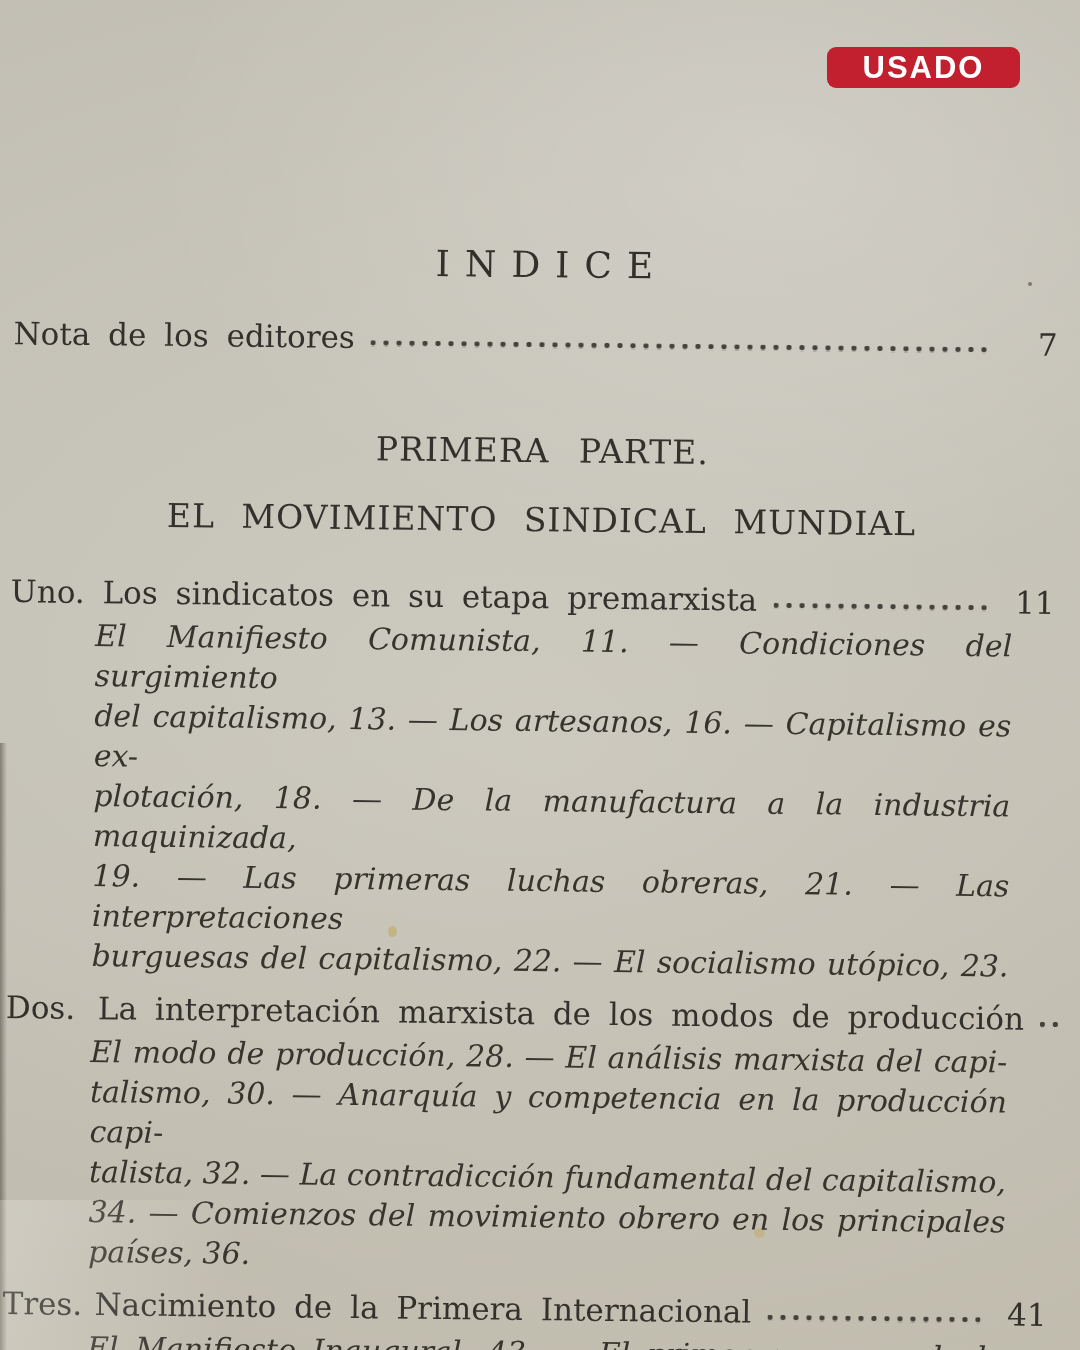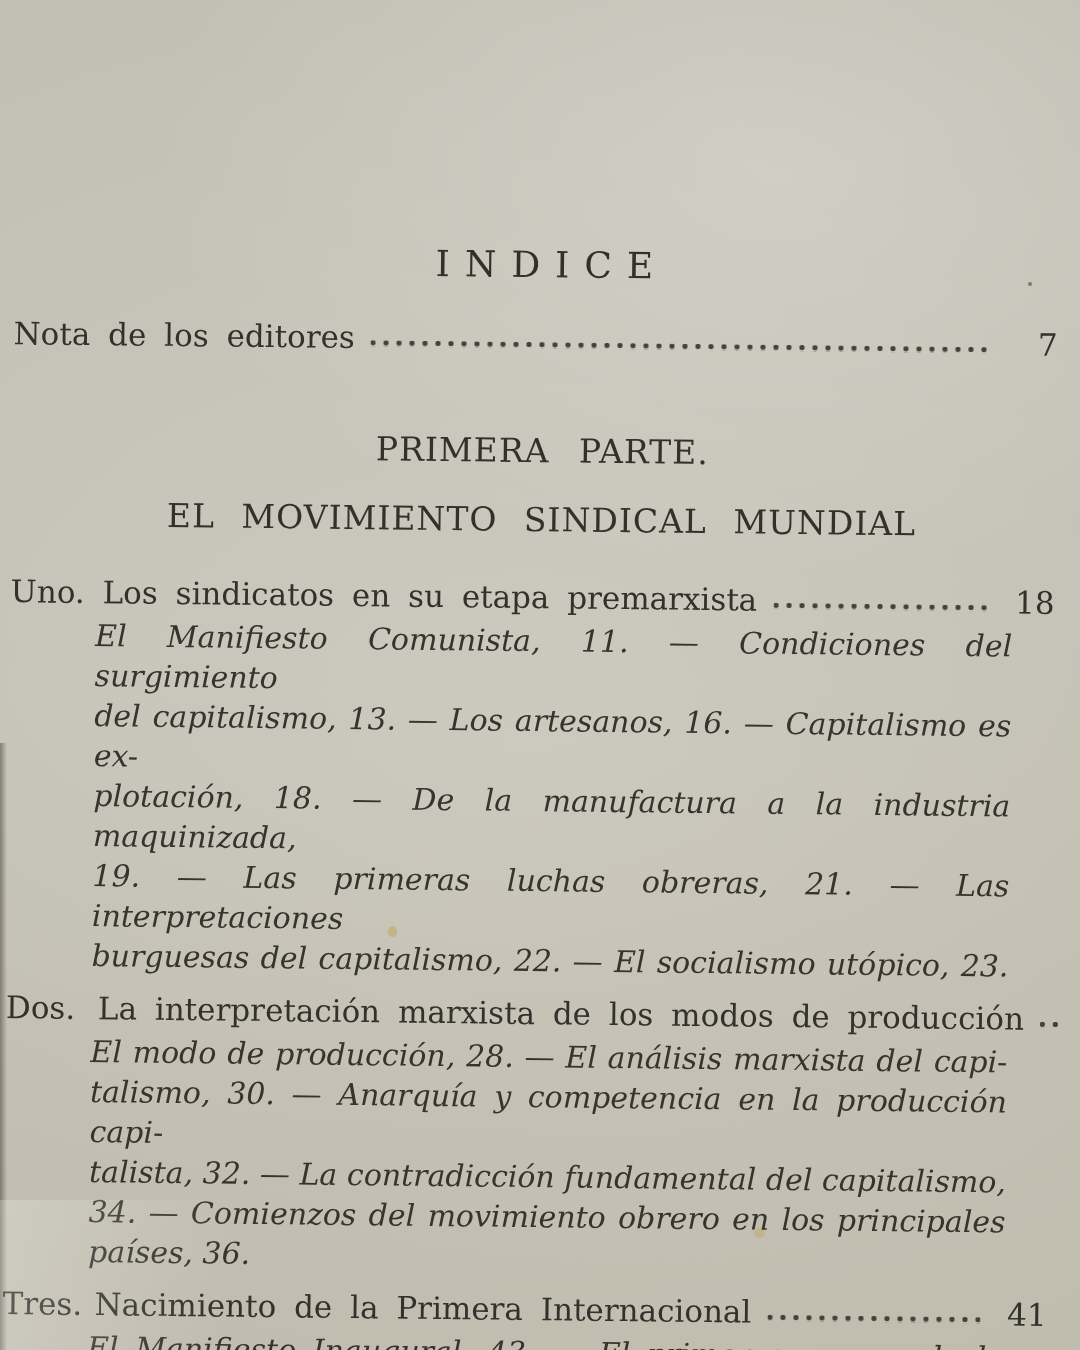--- a/index.html
+++ b/index.html
@@ -103,20 +103,21 @@
     color: #36342d;
   }
   .detail-line { text-align: justify; text-align-last: justify; }
   .detail-line.last { text-align: left; text-align-last: left; }
 </style>
 </head>
 <body>
 
 <div class="photo">
 
+  <div class="used-badge" style="background: rgb(195, 32, 47); color: rgb(255, 255, 255);">USADO</div>
 
   <span class="speck speck-yellow"></span>
   <span class="speck speck-yellow2"></span>
   <span class="speck speck-dark"></span>
 
   <div class="page-content">
 
     <h1 class="page-title">INDICE</h1>
 
     <div class="toc-row front-row">
@@ -127,21 +128,21 @@
 
     <h2 class="part-heading">PRIMERA PARTE.</h2>
 
     <h3 class="part-subheading">EL MOVIMIENTO SINDICAL MUNDIAL</h3>
 
     <div class="toc-entry">
       <div class="toc-row entry-row-uno">
         <span class="entry-label">Uno.</span>
         <span class="row-title">Los sindicatos en su etapa premarxista</span>
         <span class="leader"></span>
-        <span class="page-num">18</span>
+        <span class="page-num">11</span>
       </div>
       <div class="entry-detail">
         <div class="detail-line">El Manifiesto Comunista, 11. — Condiciones del surgimiento</div>
         <div class="detail-line">del capitalismo, 13. — Los artesanos, 16. — Capitalismo es ex-</div>
         <div class="detail-line">plotación, 18. — De la manufactura a la industria maquinizada,</div>
         <div class="detail-line">19. — Las primeras luchas obreras, 21. — Las interpretaciones</div>
         <div class="detail-line">burguesas del capitalismo, 22. — El socialismo utópico, 23.</div>
       </div>
     </div>
 

